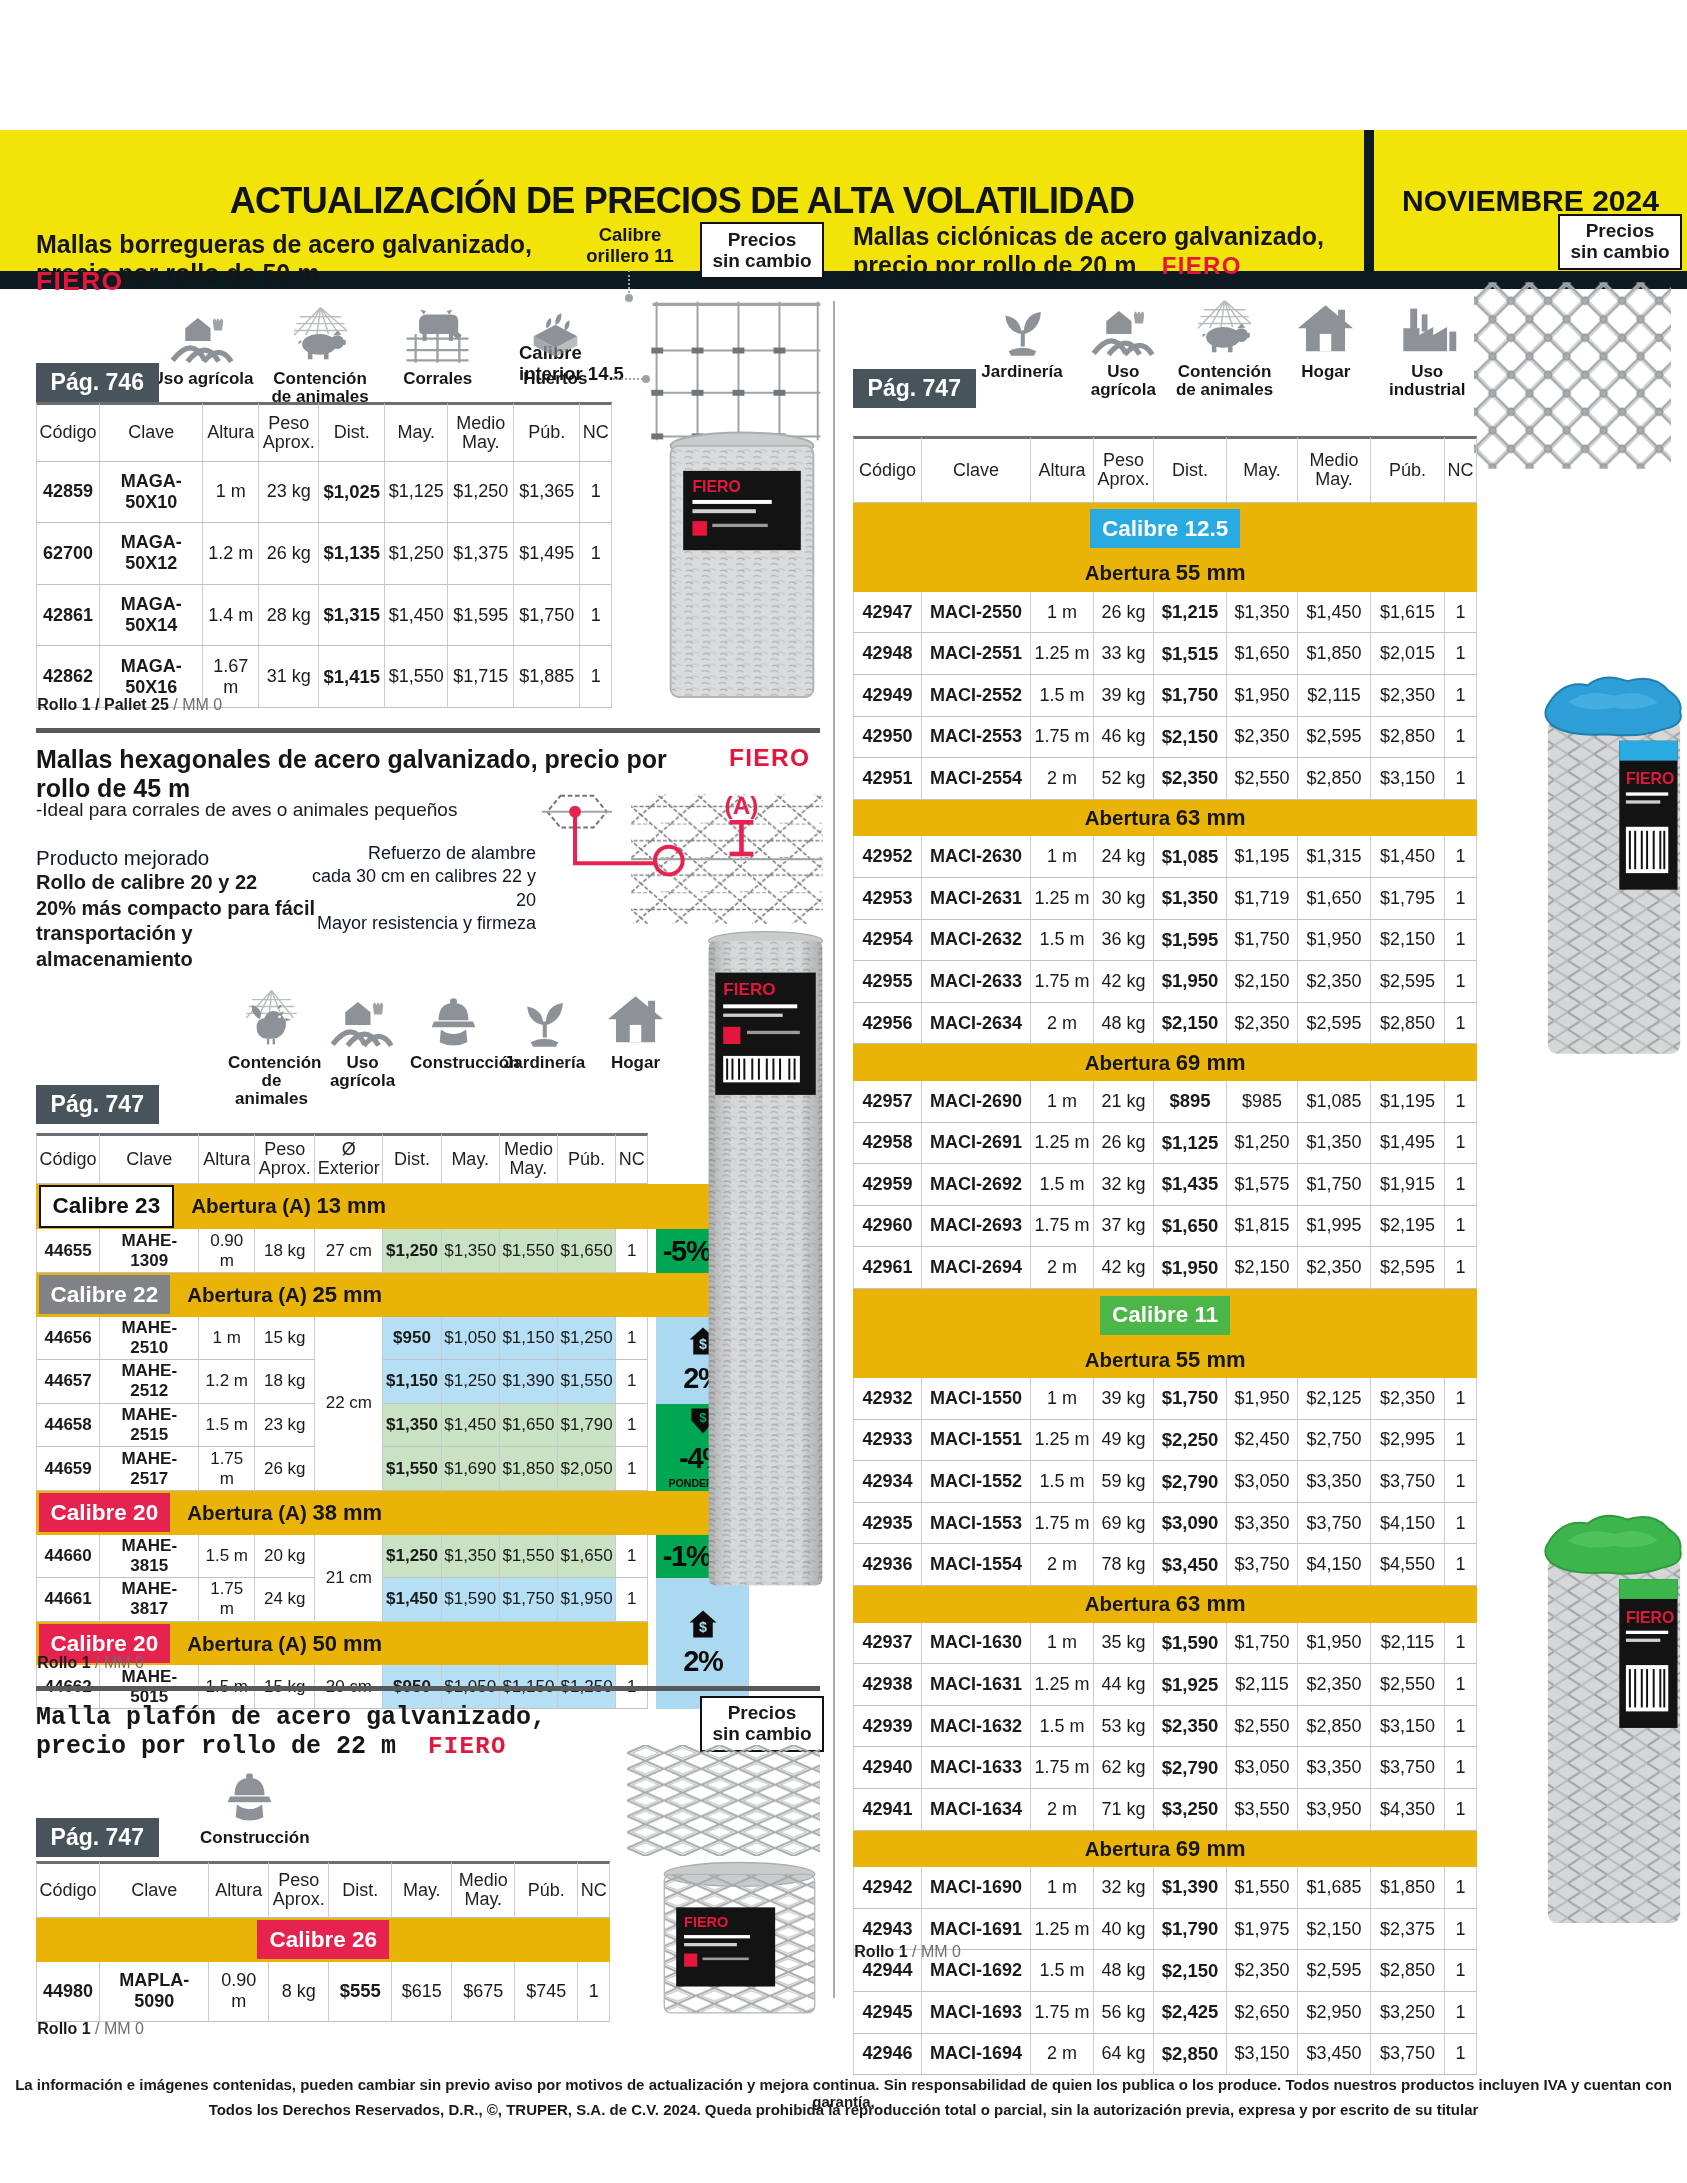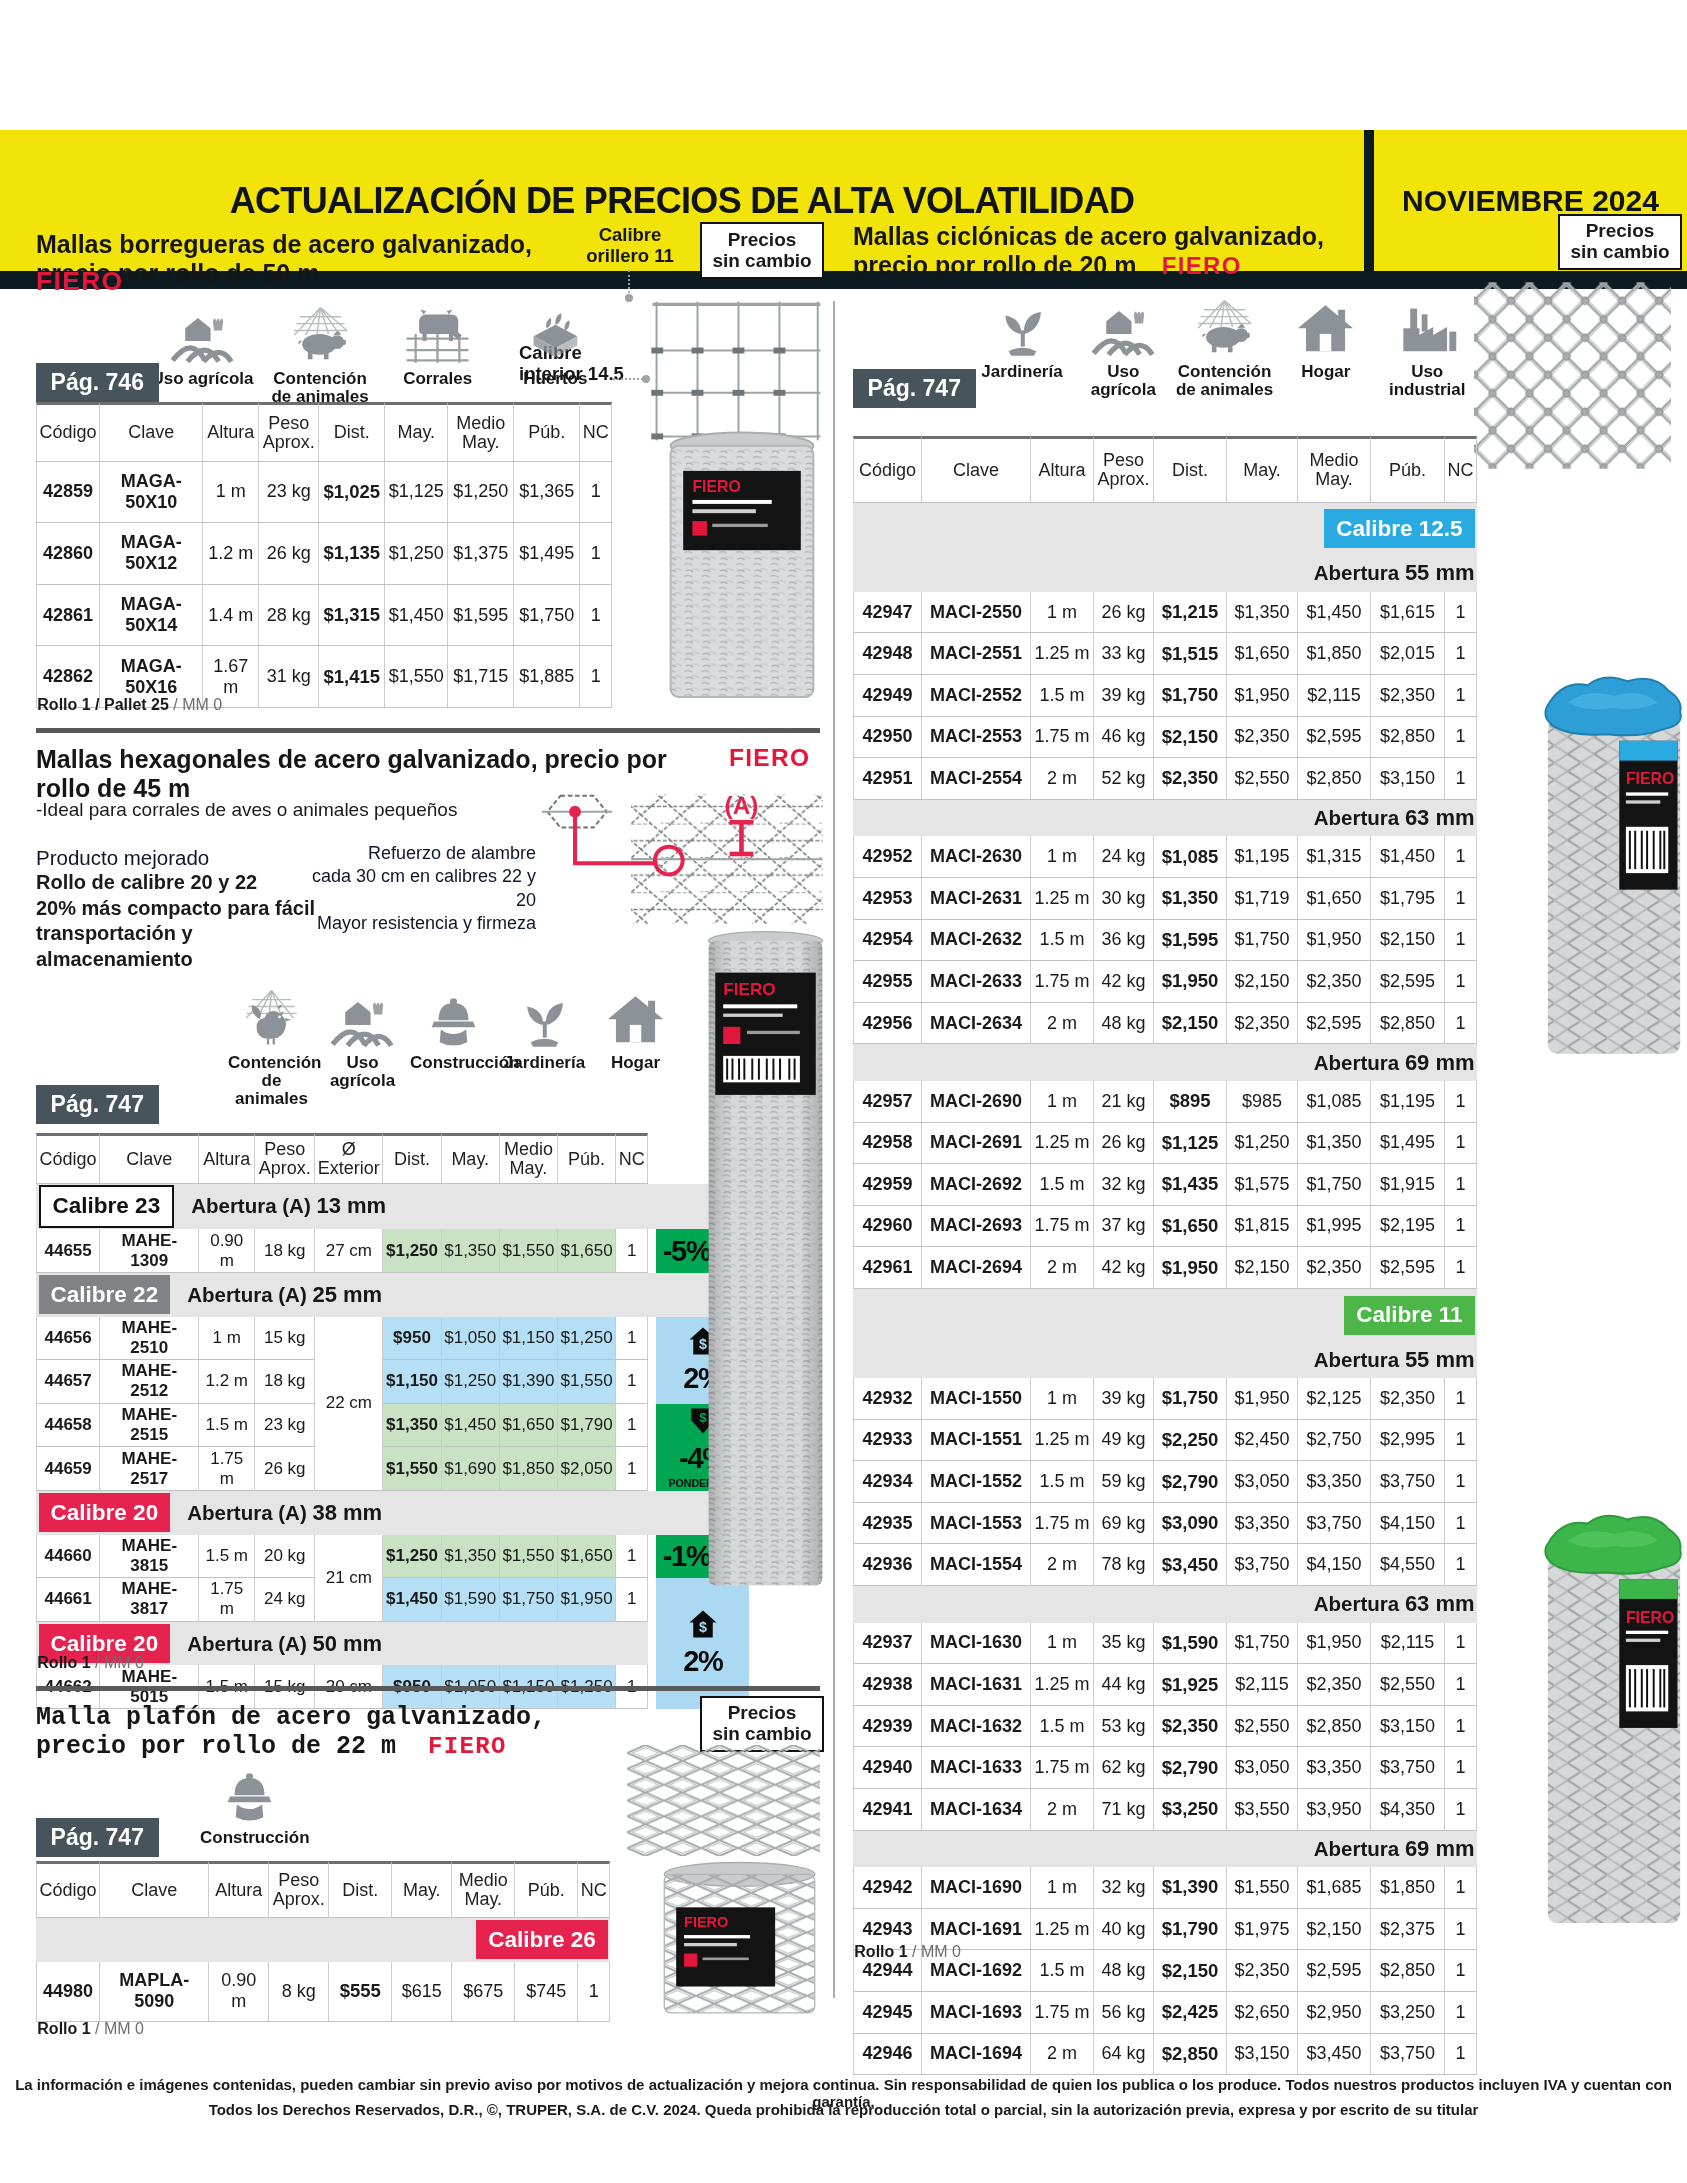--- a/index.html
+++ b/index.html
@@ -39,21 +39,21 @@
   .dotpt{position:absolute;width:8px;height:8px;border-radius:50%;background:#9DA3A7;}
 
   
   table.ptable{border-collapse:separate;border-spacing:0;table-layout:fixed;position:absolute;}
   .ptable th,.ptable td{font-size:18px;text-align:center;vertical-align:middle;padding:1.3px 2.6px;overflow:hidden;}
   .ptable thead th{font-weight:400;color:#231F20;line-height:1.05;
     border-top:3.3px solid #6D6E71;border-bottom:1.3px solid #BFC1C3;border-right:1.3px solid #C9CBCC;}
   .ptable thead th:first-child{border-left:1.3px solid #C9CBCC;}
   .ptable tr.data td{border-bottom:1.3px solid #BFC1C3;border-right:1.3px solid #C9CBCC;}
   .ptable tr.data td:first-child{border-left:1.3px solid #C9CBCC;}
-  .ptable tr.group td,.ptable tr.ab td{border:none;text-align:right;background:#e5e5e5;}
+  .ptable tr.group td,.ptable tr.ab td{border:none;text-align:center;background:#eab308;}
   td.cell-b{font-weight:700;}
   td.cell-dist{font-weight:800;font-size:18.5px;}
   .hl-green{background:#C9E2C4;}
   .hl-blue{background:#B5DFF4;}
   .cal-box{display:inline-block;font-weight:700;font-size:22.5px;padding:6.6px 12px;color:#fff;}
   .cal-red{background:#E6234E;}
   .cal-gray{background:#808285;}
   .cal-blue{background:#29ABE2;}
   .cal-green{background:#4CB748;}
   .cal-outline{background:#fff;color:#111;border:2.6px solid #111;}
@@ -264,21 +264,21 @@
             <td class="cell-b">MAGA-50X10</td>
             <td>1 m</td>
             <td>23 kg</td>
             <td class="cell-dist">$1,025</td>
             <td>$1,125</td>
             <td>$1,250</td>
             <td>$1,365</td>
             <td>1</td>
           </tr>
           <tr class="data">
-            <td class="cell-b">42860</td>
+            <td class="cell-b">62700</td>
             <td class="cell-b">MAGA-50X12</td>
             <td>1.2 m</td>
             <td>26 kg</td>
             <td class="cell-dist">$1,135</td>
             <td>$1,250</td>
             <td>$1,375</td>
             <td>$1,495</td>
             <td>1</td>
           </tr>
           <tr class="data">

